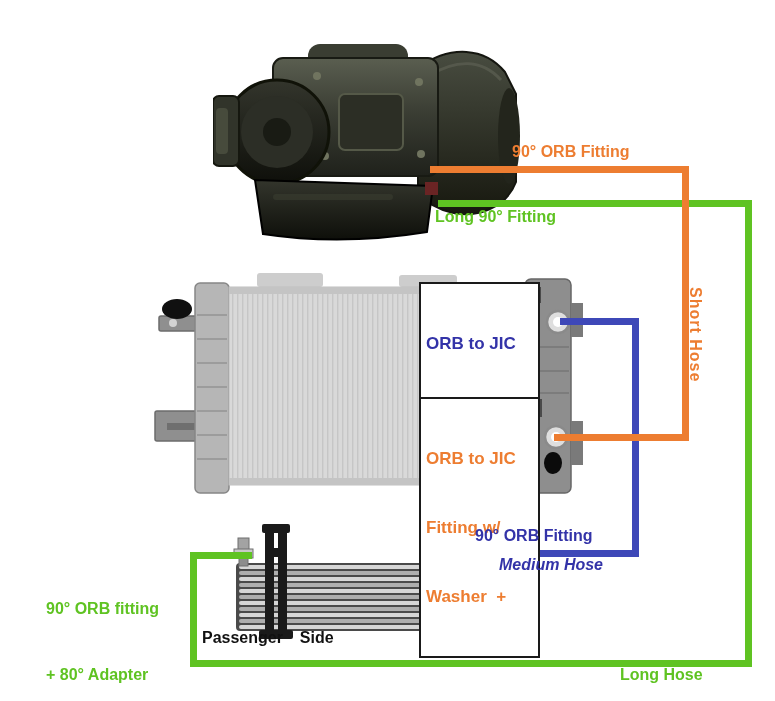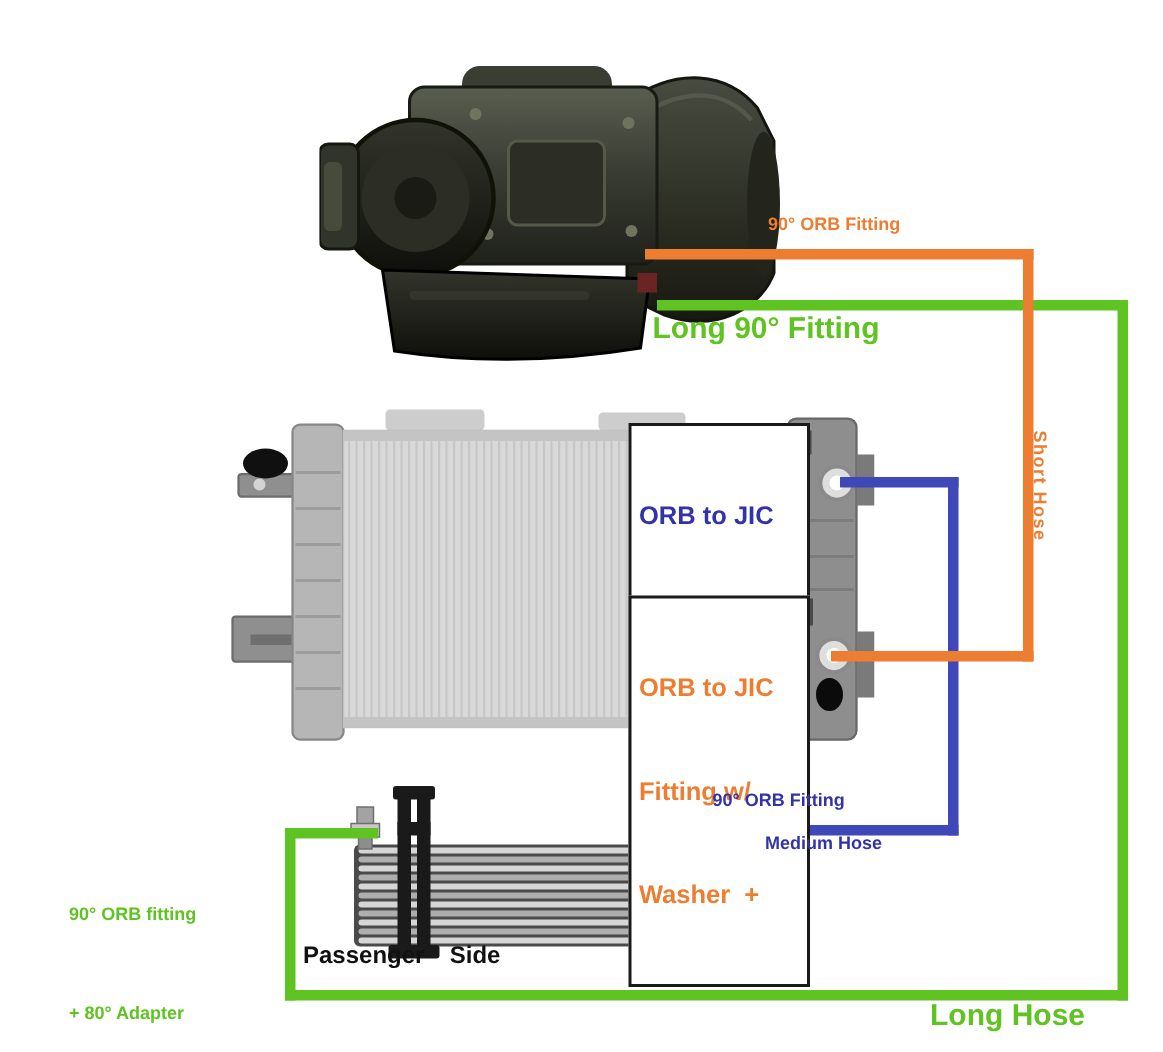--- a/index.html
+++ b/index.html
@@ -13,22 +13,22 @@
   .bg-blue{background:var(--blue-line);}
   .bg-orange{background:var(--orange);}
   .lbl{
     position:absolute;font-weight:bold;white-space:pre;line-height:1.1;
     color:#111;
   }
   .c-orange{color:var(--orange);}
   .c-green{color:var(--green);}
   .c-blue{color:var(--blue-text);}
   .c-black{color:var(--black-text);}
-  .fs18{font-size:12px;}
-  .fs24{font-size:20px;}
+  .fs18{font-size:16px;}
+  .fs24{font-size:16px;}
   .vert{writing-mode:vertical-rl;letter-spacing:1px;}
   .fitbox{
     position:absolute;background:#ffffff;border:2px solid #1a1a1a;
     padding:2px 5px;font-weight:bold;font-size:17px;line-height:23px;
     width:107px;white-space:pre;
   }
   .passenger{word-spacing:4px;}
 </style>
 </head>
 <body>
@@ -194,21 +194,21 @@
   </div>
 
   <div class="fitbox c-orange" style="left:419px;top:397px;">
     <div>ORB to JIC</div>
     <div>Fitting w/</div>
     <div>Washer  +</div>
   </div>
 
   <div class="lbl c-blue fs18" style="left:475px;top:527px;">90° ORB Fitting</div>
 
-  <div class="lbl c-blue fs18" style="left:510px;top:556px;">Medium Hose</div>
+  <div class="lbl c-blue fs18" style="left:499px;top:556px;font-style:italic;">Medium Hose</div>
 
   <div class="lbl c-green fs18" style="left:46px;top:554px;line-height:22px;">
     <div>90° ORB fitting</div>
     <div>+ 80° Adapter</div>
     
   </div>
 
   <div class="lbl c-black passenger" style="left:202px;top:629px;font-size:16px;">Passenger  Side</div>
 
   <div class="lbl c-green fs24" style="left:620px;top:666px;text-align:right;">Long Hose</div>

